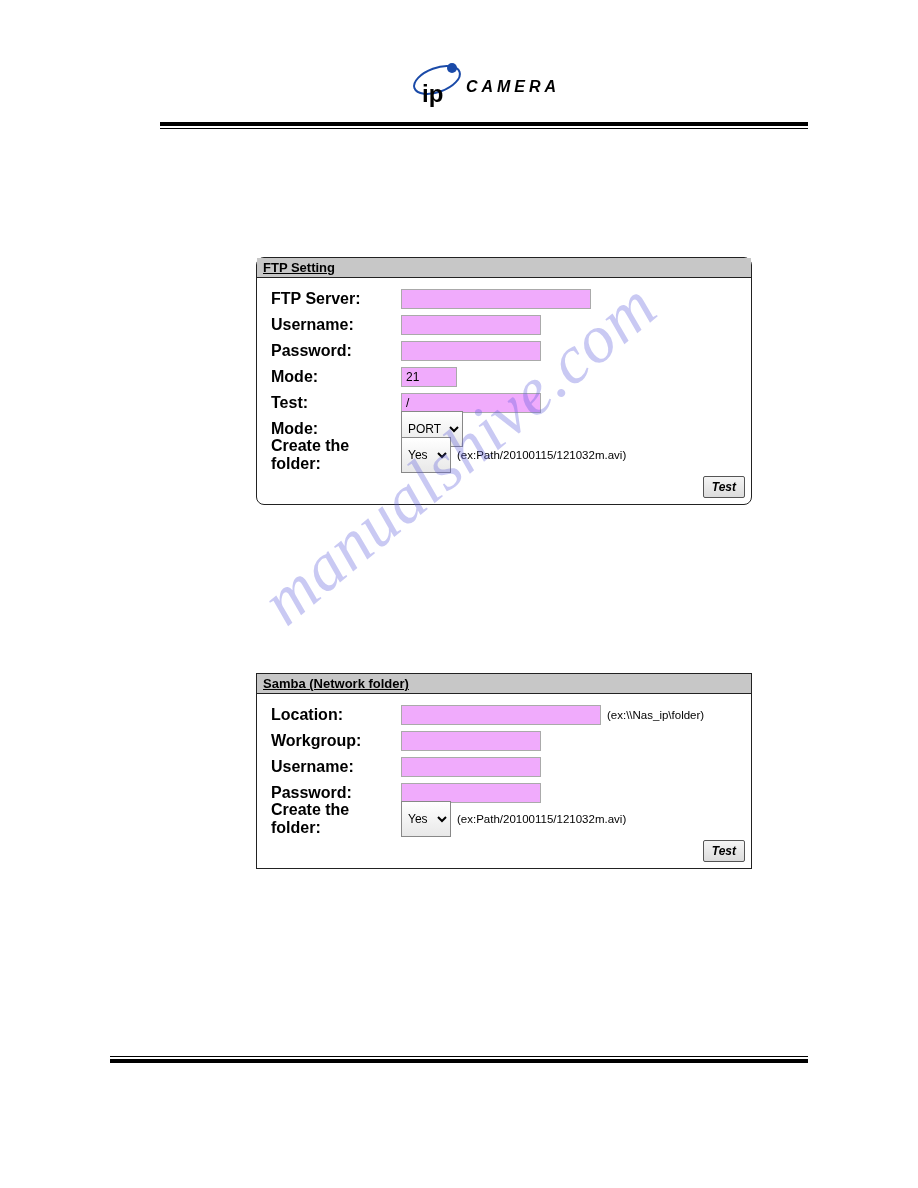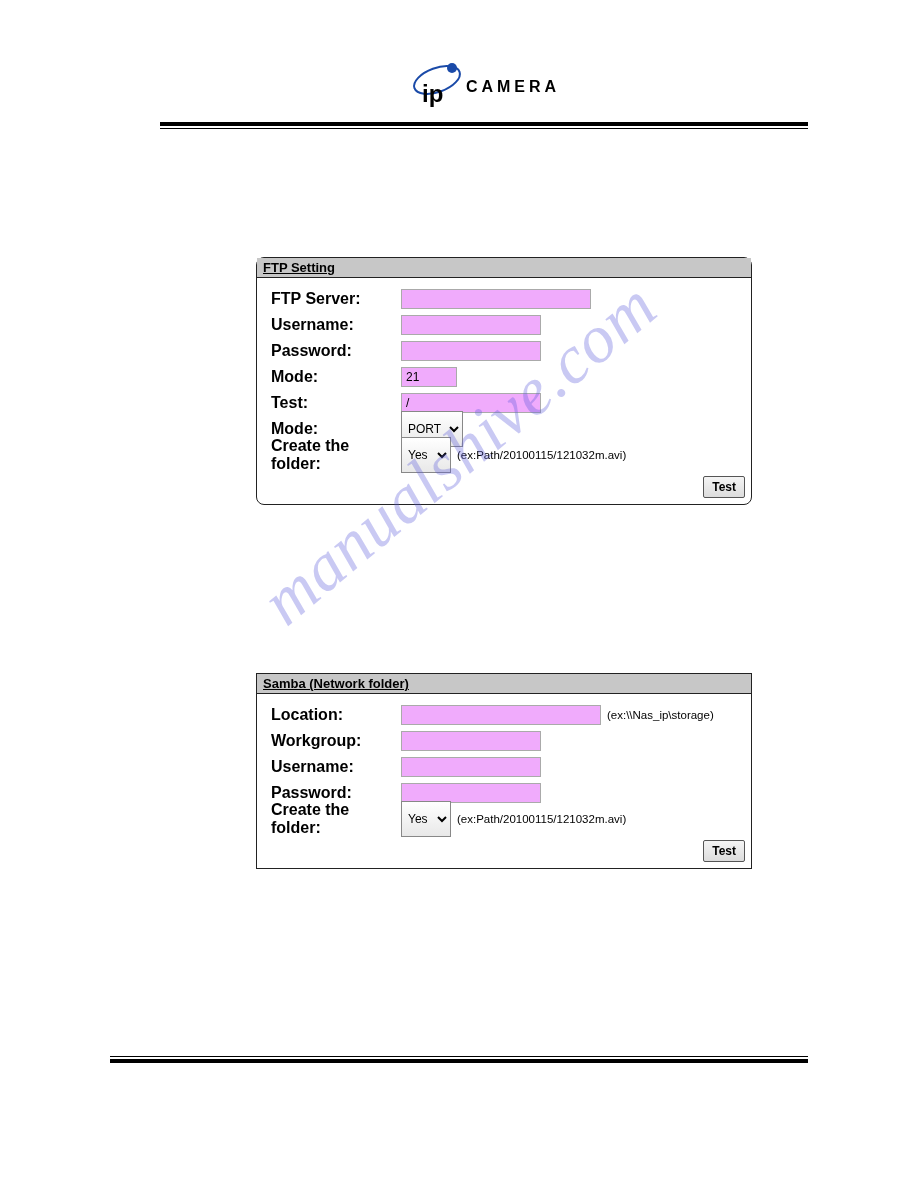--- a/index.html
+++ b/index.html
@@ -22,20 +22,21 @@
     align-items: center;
     margin-bottom: 8px;
     justify-content: center;
   }
   .logo svg { display: block; }
   .logo-text {
     font-family: "Arial Black", Arial, sans-serif;
     font-weight: 900;
     letter-spacing: 4px;
     font-size: 16px;
+    font-style: italic;
   }
   .hr-top {
     border: none;
     border-top: 4px solid #000;
     border-bottom: 1px solid #000;
     height: 7px;
     margin: 0;
   }
   .hr-bottom-wrap {
     position: absolute;
@@ -109,20 +110,21 @@
   }
   .btn {
     height: 22px;
     padding: 0 8px;
     border: 1px solid #555;
     background: linear-gradient(#f4f4f4,#dcdcdc);
     font-size: 12px;
     font-weight: bold;
     cursor: pointer;
     border-radius: 2px;
+    font-style: italic;
   }
   .btn-row {
     display: flex;
     justify-content: flex-end;
     padding: 2px 6px 6px 6px;
   }
   .watermark {
     position: absolute;
     left: 50%;
     top: 50%;
@@ -219,21 +221,21 @@
   </div>
 
   <div class="panel panel-samba">
     <div class="panel-header">Samba (Network folder)</div>
     <div class="panel-body">
 
       <div class="row">
         <div class="label-col">Location:</div>
         <div class="ctrl-col">
           <input class="txt" style="width: 200px;" type="text" value="">
-          <span class="hint">(ex:\\Nas_ip\storage)</span>
+          <span class="hint">(ex:\\Nas_ip\folder)</span>
         </div>
       </div>
 
       <div class="row">
         <div class="label-col">Workgroup:</div>
         <div class="ctrl-col">
           <input class="txt" style="width: 140px;" type="text" value="">
         </div>
       </div>
 

